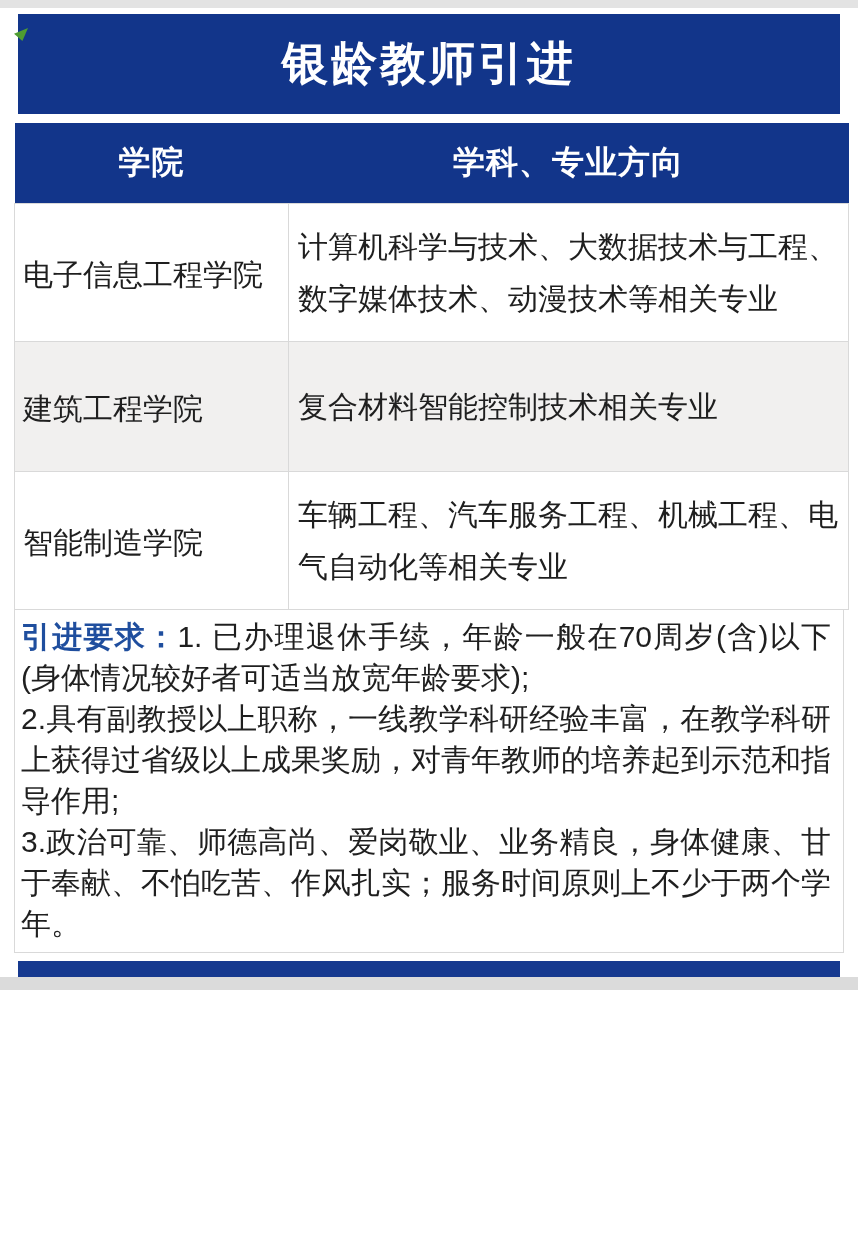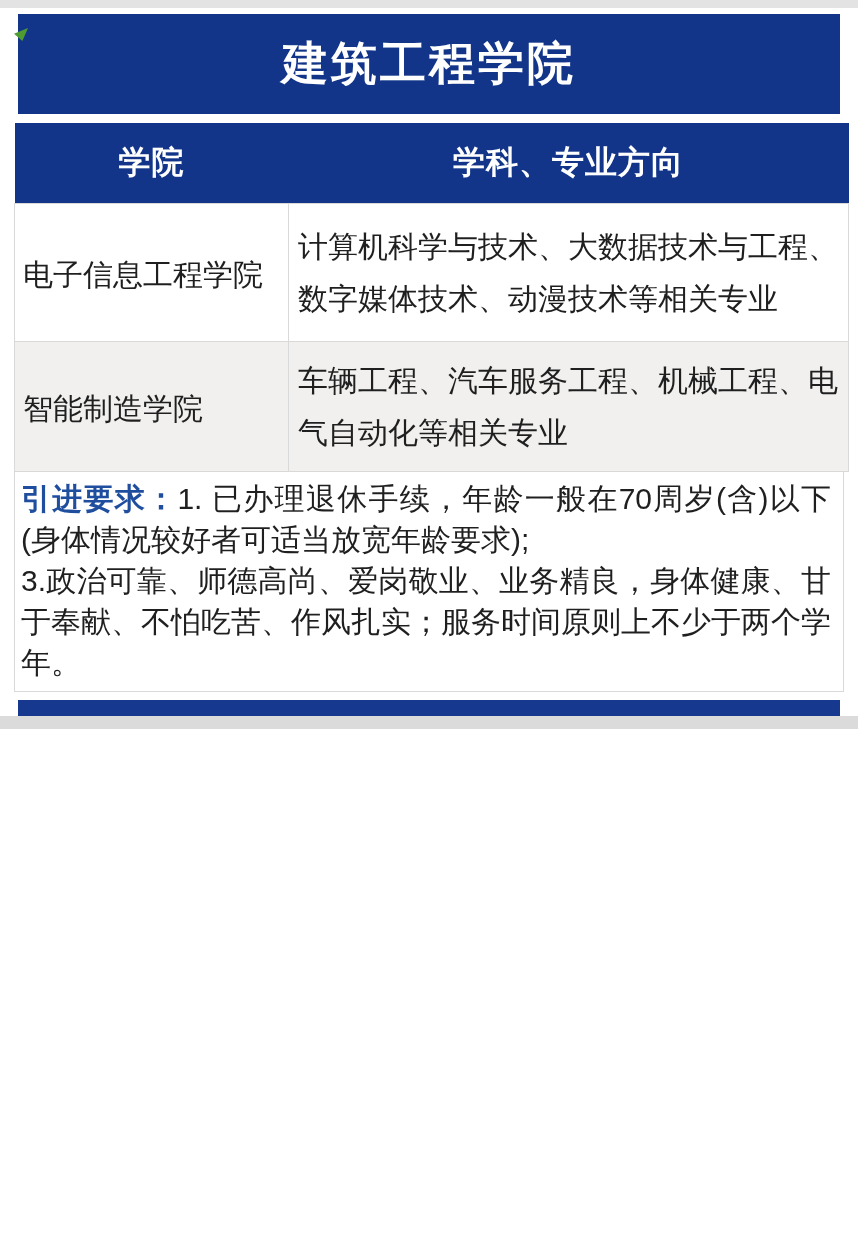--- a/index.html
+++ b/index.html
@@ -72,44 +72,49 @@
 </head>
 <body>
 
 <div class="canvas">
   <div class="top-strip"></div>
 
   <div class="content">
 
     <div class="title-band">
       <span class="green-mark"></span>
-      <h1>建筑工程学院</h1>
+      <h1>银龄教师引进</h1>
     </div>
 
     <table class="colleges">
       <thead>
         <tr>
           <th class="w-college">学院</th>
           <th class="w-majors">学科、专业方向</th>
         </tr>
       </thead>
       <tbody id="table-body">
           <tr>
             <td class="college-cell">电子信息工程学院</td>
             <td class="majors-cell">计算机科学与技术、大数据技术与工程、数字媒体技术、动漫技术等相关专业</td>
           </tr>
           <tr>
+            <td class="college-cell">建筑工程学院</td>
+            <td class="majors-cell">复合材料智能控制技术相关专业</td>
+          </tr>
+          <tr>
             <td class="college-cell">智能制造学院</td>
             <td class="majors-cell">车辆工程、汽车服务工程、机械工程、电气自动化等相关专业</td>
           </tr>
         </tbody>
     </table>
 
     <div class="requirements">
       <p><span class="req-label">引进要求：</span><span>1. 已办理退休手续，年龄一般在70周岁(含)以下(身体情况较好者可适当放宽年龄要求);</span></p>
+      <p>2.具有副教授以上职称，一线教学科研经验丰富，在教学科研上获得过省级以上成果奖励，对青年教师的培养起到示范和指导作用;</p>
       <p>3.政治可靠、师德高尚、爱岗敬业、业务精良，身体健康、甘于奉献、不怕吃苦、作风扎实；服务时间原则上不少于两个学年。</p>
     </div>
 
     <div class="bottom-bar"></div>
   </div>
 
   <div class="bottom-strip"></div>
 </div>
 
 </body></html>

